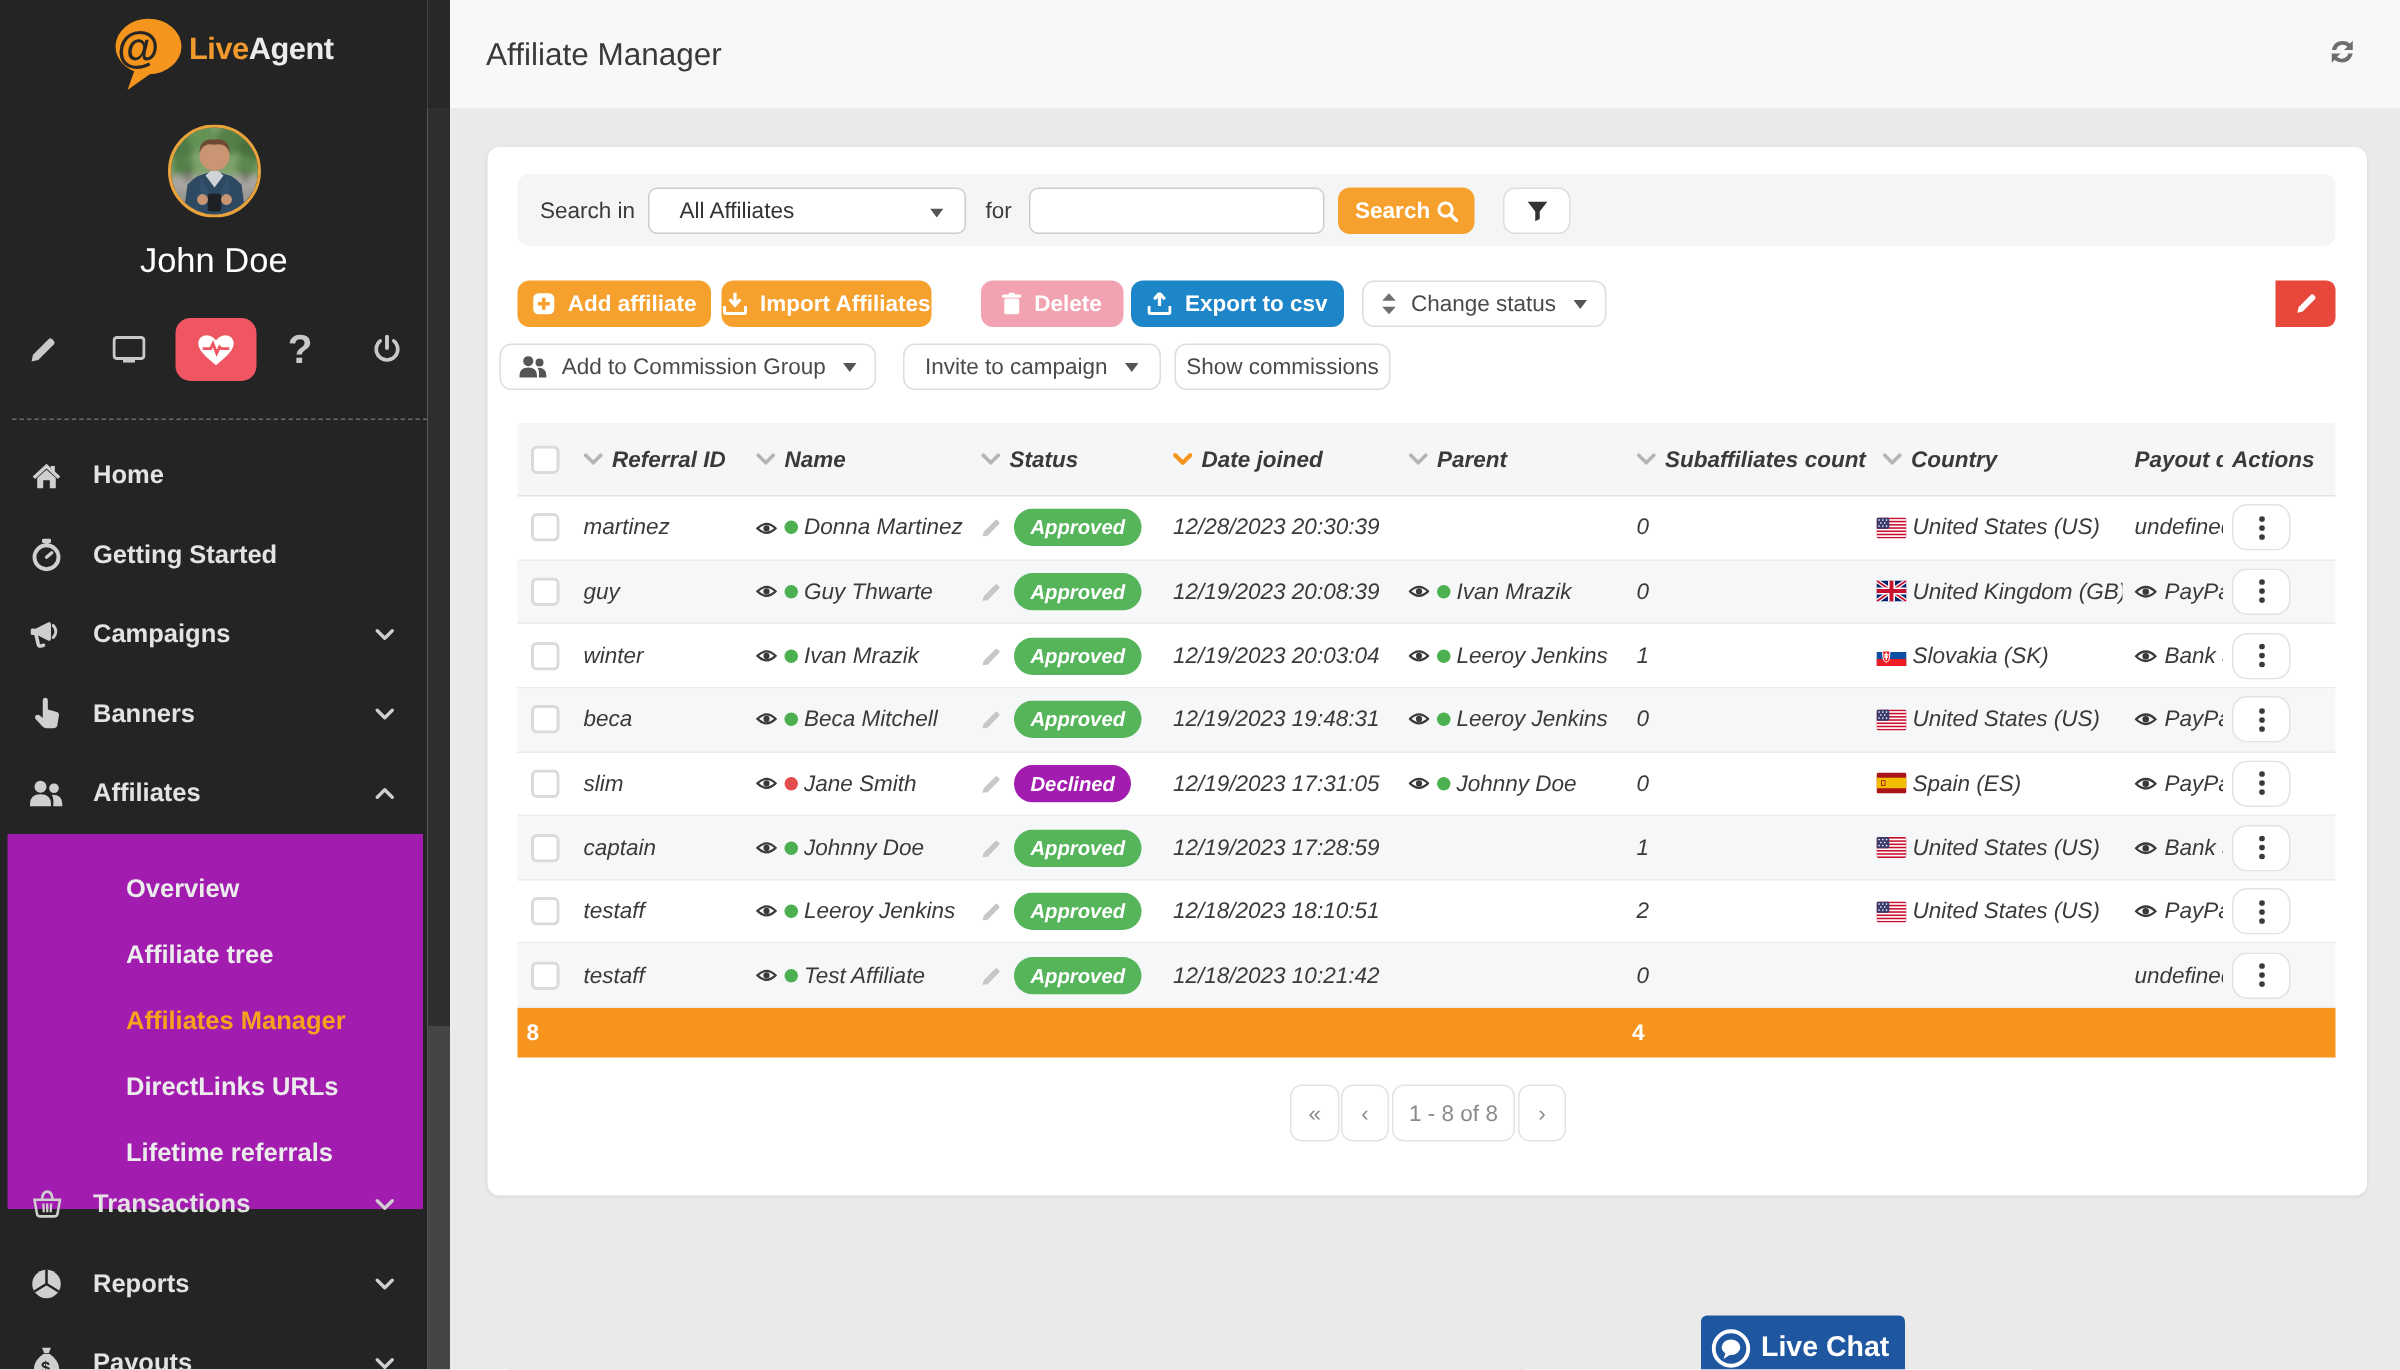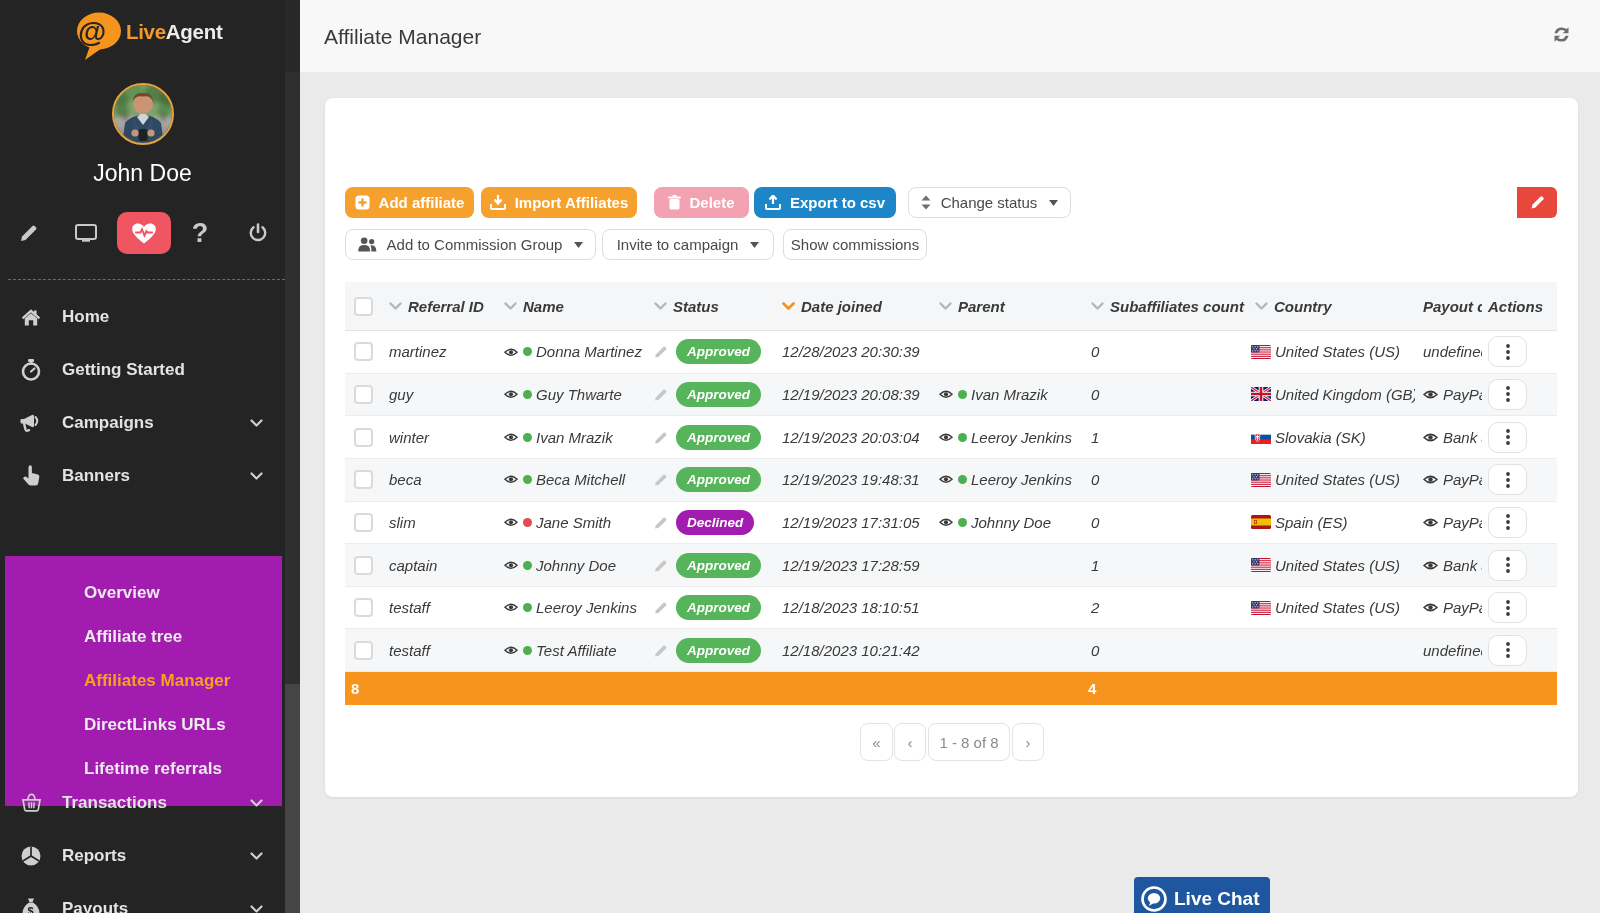--- a/index.html
+++ b/index.html
@@ -206,20 +206,36 @@
               <path d="M5.5 9 L5.5 2.2 Q5.5 0.2 7.2 0.2 Q8.9 0.2 8.9 2.2 L8.9 8 L15 9.6 Q16.6 10.1 16.3 12 L15.3 18 Q15 20.5 12.5 20.5 L8 20.5 Q6.5 20.5 5.2 19.2 L1 14.6 Q-0.4 13.1 1 11.9 Q2.2 10.9 3.6 12 L5.5 13.6 Z" fill="#cfcfcf"></path>
             </svg>
       </span>
           <span class="nlabel">Banners</span>
           <span class="chev">
         <svg width="13" height="8" viewBox="0 0 13 8">
               <path d="M1.5 1.5 L6.5 6.5 L11.5 1.5" stroke="#cfcfcf" stroke-width="2.2" fill="none" stroke-linecap="round" stroke-linejoin="round"></path>
             </svg>
       </span>
         </div>
+      <div class="nav-item">
+          <span class="nicon">
+        <svg width="22" height="18" viewBox="0 0 22 18">
+              <circle cx="7" cy="4.5" r="4" fill="#cfcfcf"></circle>
+              <path d="M0 16 Q0 9.5 7 9.5 Q14 9.5 14 16 L14 17.5 L0 17.5 Z" fill="#cfcfcf"></path>
+              <circle cx="16" cy="5.5" r="3.2" fill="#cfcfcf"></circle>
+              <path d="M14.5 9.8 Q21.5 9.5 21.5 16 L21.5 17.5 L15.5 17.5 Q16 12 14.5 9.8 Z" fill="#cfcfcf"></path>
+            </svg>
+      </span>
+          <span class="nlabel">Affiliates</span>
+          <span class="chev">
+        <svg width="13" height="8" viewBox="0 0 13 8">
+              <path d="M1.5 6.5 L6.5 1.5 L11.5 6.5" stroke="#cfcfcf" stroke-width="2.2" fill="none" stroke-linecap="round" stroke-linejoin="round"></path>
+            </svg>
+      </span>
+        </div>
       <div class="submenu">
         <div class="sub-item">Overview</div>
         <div class="sub-item">Affiliate tree</div>
         <div class="sub-item active">Affiliates Manager</div>
         <div class="sub-item">DirectLinks URLs</div>
         <div class="sub-item">Lifetime referrals</div>
       </div>
     </div>
     <div class="nav2">
       <div class="nav-item">
@@ -276,27 +292,48 @@
       <svg width="17" height="17" viewBox="0 0 17 17">
           <g fill="#6e6e6e">
             <path d="M8.5 1.4 A 7 7 0 0 0 2.1 5.6 L1.5 7.3 L4.5 7.3 A 4.7 4.7 0 0 1 8.5 3.9 Q10.6 3.9 12 5.2 L9.6 7.3 L15.5 7.3 L15.5 1.2 L13.7 3 Q11.6 1.4 8.5 1.4 Z"></path>
             <path d="M8.5 15.6 A 7 7 0 0 0 14.9 11.4 L15.5 9.7 L12.5 9.7 A 4.7 4.7 0 0 1 8.5 13.1 Q6.4 13.1 5 11.8 L7.4 9.7 L1.5 9.7 L1.5 15.8 L3.3 14 Q5.4 15.6 8.5 15.6 Z"></path>
           </g>
         </svg>
     </div>
   </div>
   <div class="content"></div>
   <div class="card">
+    <div class="sstrip">
+      <div class="lab" style="left:15px">Search in</div>
+      <div class="sel" style="left:87px;width:212px;padding-left:20px">All Affiliates
+        <svg style="position:absolute;right:14px;top:13px" width="9" height="6" viewBox="0 0 9 6">
+            <path d="M0 0 L9 0 L4.5 6 Z" fill="#555"></path>
+          </svg>
+      </div>
+      <div class="lab" style="left:312px">for</div>
+      <div class="inp" style="left:341px;width:197px"></div>
+      <div class="btn orange" style="left:547px;top:9px;width:91px;height:31px">Search&nbsp;
+        <svg width="14" height="14" viewBox="0 0 14 14">
+            <circle cx="5.7" cy="5.7" r="4.4" fill="none" stroke="#fff" stroke-width="2"></circle>
+            <path d="M9 9 L13 13" stroke="#fff" stroke-width="2.4" stroke-linecap="round"></path>
+          </svg>
+      </div>
+      <div class="btn white" style="left:657px;top:9px;width:45px;height:31px">
+        <svg width="14" height="14" viewBox="0 0 14 14">
+            <path d="M0.5 0.5 L13.5 0.5 L8.5 7 L8.5 12 L5.5 13.5 L5.5 7 Z" fill="#333"></path>
+          </svg>
+      </div>
+    </div>
     <div class="btn orange" style="left:20px;top:89px;width:129px;height:31px">
       <svg width="15" height="15" viewBox="0 0 15 15" style="margin-right:9px">
           <rect x="0.5" y="0.5" width="14" height="14" rx="3.5" fill="#fff"></rect>
           <path d="M7.5 3.5 L7.5 11.5 M3.5 7.5 L11.5 7.5" stroke="#f6a12d" stroke-width="2.4"></path>
         </svg>Add affiliate
     </div>
-    <div class="btn orange" style="left:156px;top:89px;width:156px;height:31px">
+    <div class="btn orange" style="left:156px;top:89px;width:140px;height:31px">
       <svg width="16" height="15" viewBox="0 0 16 15" style="margin-right:9px">
           <path d="M8 0 L8 8 M4.5 4.5 L8 8.5 L11.5 4.5" stroke="#fff" stroke-width="2.2" fill="none"></path>
           <path d="M1 9 L1 13 Q1 14 2 14 L14 14 Q15 14 15 13 L15 9" stroke="#fff" stroke-width="2" fill="none"></path>
         </svg>Import Affiliates
     </div>
     <div class="btn pink" style="left:329px;top:89px;width:95px;height:31px">
       <svg width="13" height="15" viewBox="0 0 13 15" style="margin-right:8px">
           <rect x="1.5" y="4" width="10" height="10.5" rx="1.4" fill="#fff"></rect>
           <rect x="0" y="1.4" width="13" height="2.1" rx="1" fill="#fff"></rect>
           <rect x="4.4" y="0" width="4.2" height="2.4" rx="1" fill="#fff"></rect>
@@ -315,21 +352,21 @@
         </svg>Change status
       <svg width="9" height="6" viewBox="0 0 9 6" style="margin-left:12px">
           <path d="M0 0 L9 0 L4.5 6 Z" fill="#555"></path>
         </svg>
     </div>
     <div class="btn" style="left:1192px;top:89px;width:40px;height:31px;background:#e8483b;border-radius:0 6px 6px 0">
       <svg width="15" height="15" viewBox="0 0 19 19">
           <path d="M2 17 L3 12.5 L13.5 2 Q14.5 1 15.8 2.2 L16.8 3.2 Q18 4.5 17 5.5 L6.5 16 Z" fill="#fff"></path>
         </svg>
     </div>
-    <div class="btn white" style="left:20px;top:131px;width:251px;height:31px">
+    <div class="btn white" style="left:8px;top:131px;width:251px;height:31px">
       <svg width="19" height="15" viewBox="0 0 22 18" style="margin-right:10px">
           <circle cx="7" cy="4.5" r="4" fill="#555"></circle>
           <path d="M0 16 Q0 9.5 7 9.5 Q14 9.5 14 16 L14 17.5 L0 17.5 Z" fill="#555"></path>
           <circle cx="16" cy="5.5" r="3.2" fill="#555"></circle>
           <path d="M14.5 9.8 Q21.5 9.5 21.5 16 L21.5 17.5 L15.5 17.5 Q16 12 14.5 9.8 Z" fill="#555"></path>
         </svg>Add to Commission Group
       <svg width="9" height="6" viewBox="0 0 9 6" style="margin-left:12px">
           <path d="M0 0 L9 0 L4.5 6 Z" fill="#555"></path>
         </svg>
     </div>

